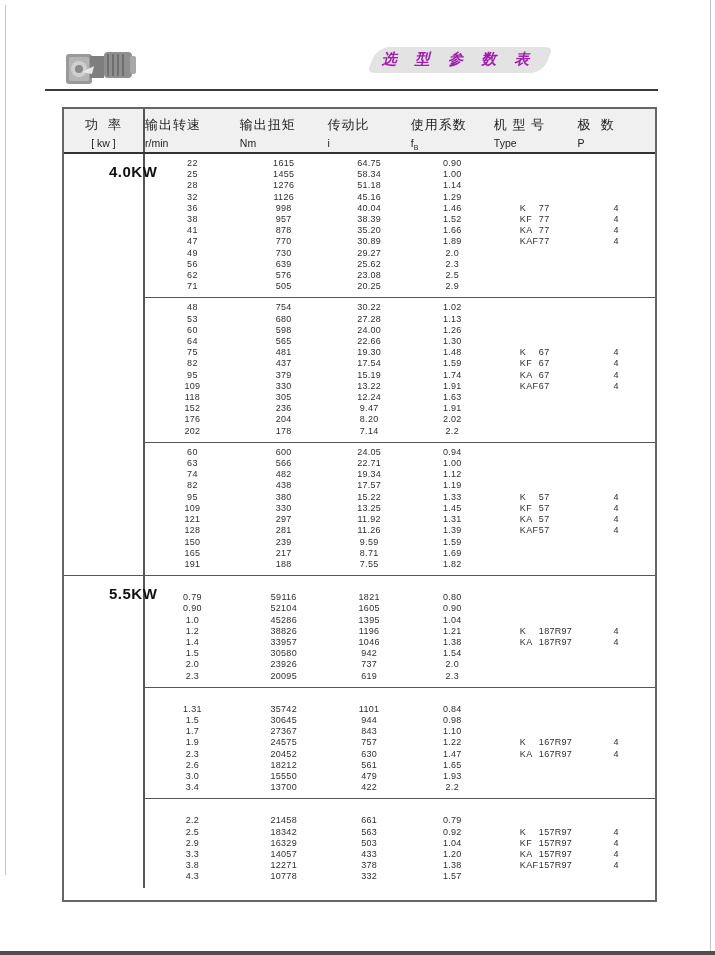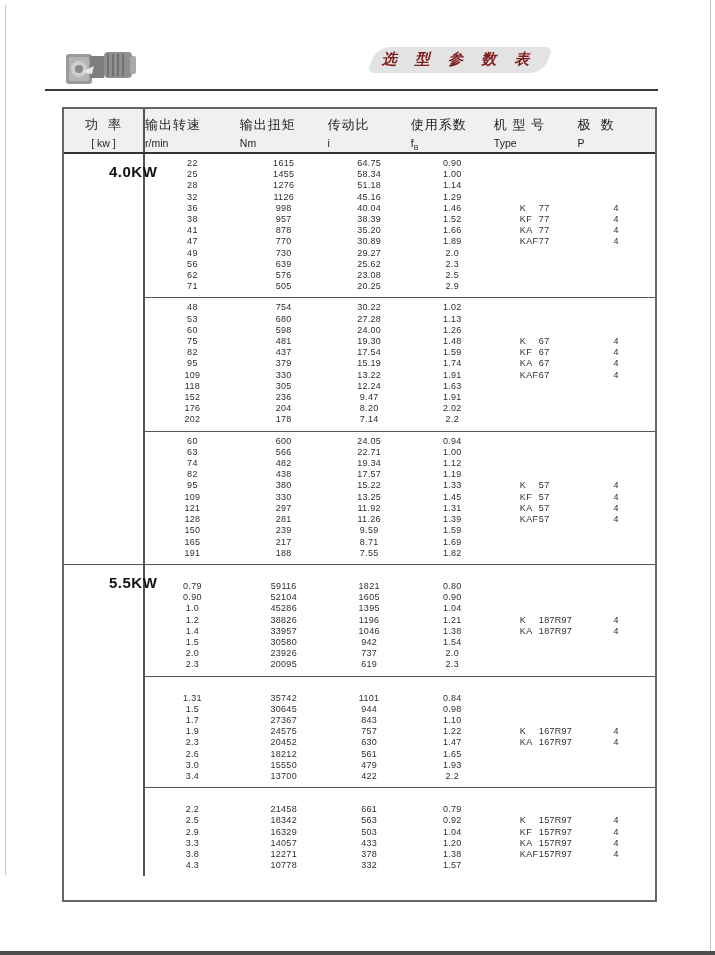--- a/index.html
+++ b/index.html
@@ -10,21 +10,21 @@
   
   .edge-left  { position:absolute; left:5px; top:5px; width:1px; height:870px; background:#c4c4c4; }
   .edge-right { position:absolute; left:710px; top:0; width:1px; height:955px; background:#c4c4c4; }
   .bottom-bar { position:absolute; left:0; right:0; bottom:0; height:4px; background:#4f4f4f; }
 
   
   .logo { position:absolute; left:64px; top:44px; }
   .badge-shape { position:absolute; left:372px; top:47px; width:176px; height:26px;
                  background:#e3e3e3; border-radius:13px 6px 13px 6px; transform:skewX(-20deg); }
   .badge-text  { position:absolute; left:368px; top:50px; width:182px; text-align:center;
-                 font-size:15px; font-style:italic; font-weight:bold; letter-spacing:7px; color:#7f1d1d; white-space:nowrap; }
+                 font-size:15px; font-style:italic; font-weight:bold; letter-spacing:7px; color:#a21caf; white-space:nowrap; }
   .header-rule { position:absolute; left:45px; top:89px; width:613px; height:2px; background:#3a3a3a; }
 
   
   .table-box { position:absolute; left:62px; top:107px; width:595px; height:795px;
                border:2px solid #666; background:#fff; }
   .thead { display:flex; height:45px; background:#f0f0f0; border-bottom:2px solid #333; }
   .power-head { width:81px; border-right:2px solid #555; text-align:center; padding-top:7px; }
   .cols-head { flex:1; display:grid; grid-template-columns:18.6% 17.2% 16.3% 16.3% 16.4% 15.2%;
                text-align:left; padding-top:7px; }
   .h-cn   { font-size:13px; color:#1e1e1e; letter-spacing:1px; white-space:pre; }
@@ -231,20 +231,28 @@
               </div>
               <div class="row">
                 <div class="cell">60</div>
                 <div class="cell">598</div>
                 <div class="cell">24.00</div>
                 <div class="cell">1.26</div>
                 <div class="cell type"></div>
                 <div class="cell"></div>
               </div>
               <div class="row">
+                <div class="cell">64</div>
+                <div class="cell">565</div>
+                <div class="cell">22.66</div>
+                <div class="cell">1.30</div>
+                <div class="cell type"></div>
+                <div class="cell"></div>
+              </div>
+              <div class="row">
                 <div class="cell">75</div>
                 <div class="cell">481</div>
                 <div class="cell">19.30</div>
                 <div class="cell">1.48</div>
                 <div class="cell type"><div class="series">K</div><span>67</span></div>
                 <div class="cell">4</div>
               </div>
               <div class="row">
                 <div class="cell">82</div>
                 <div class="cell">437</div>

